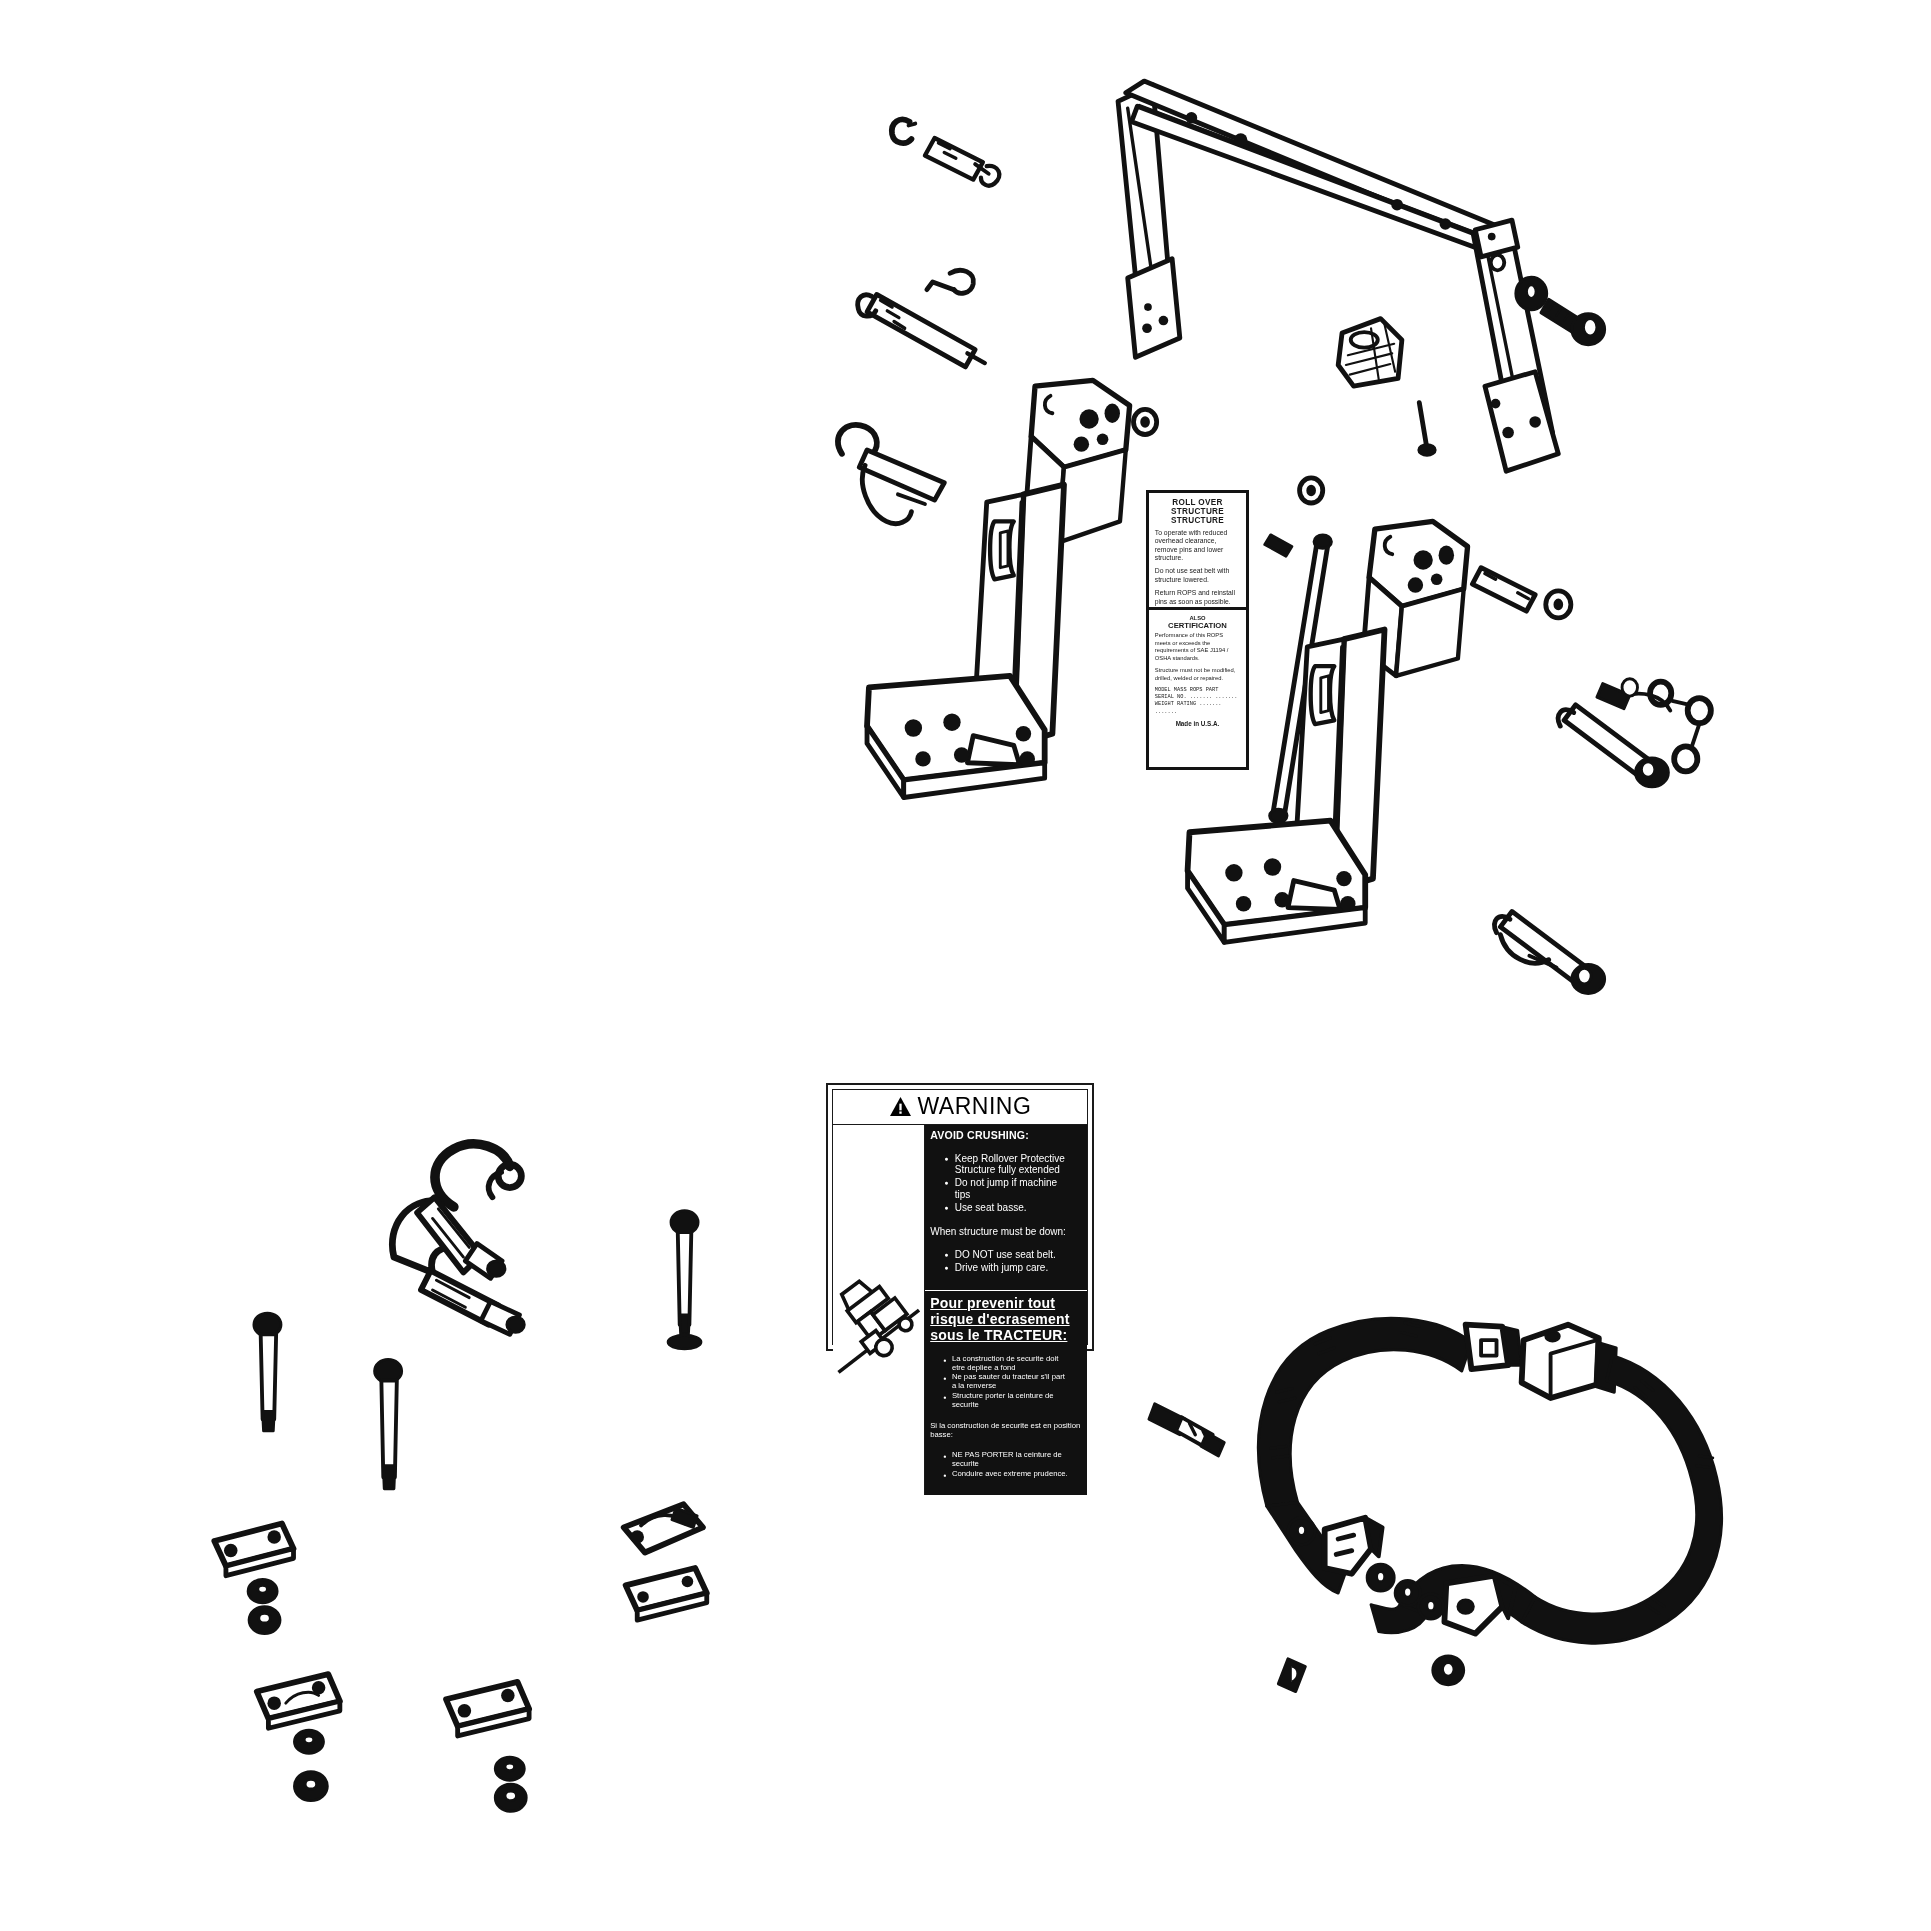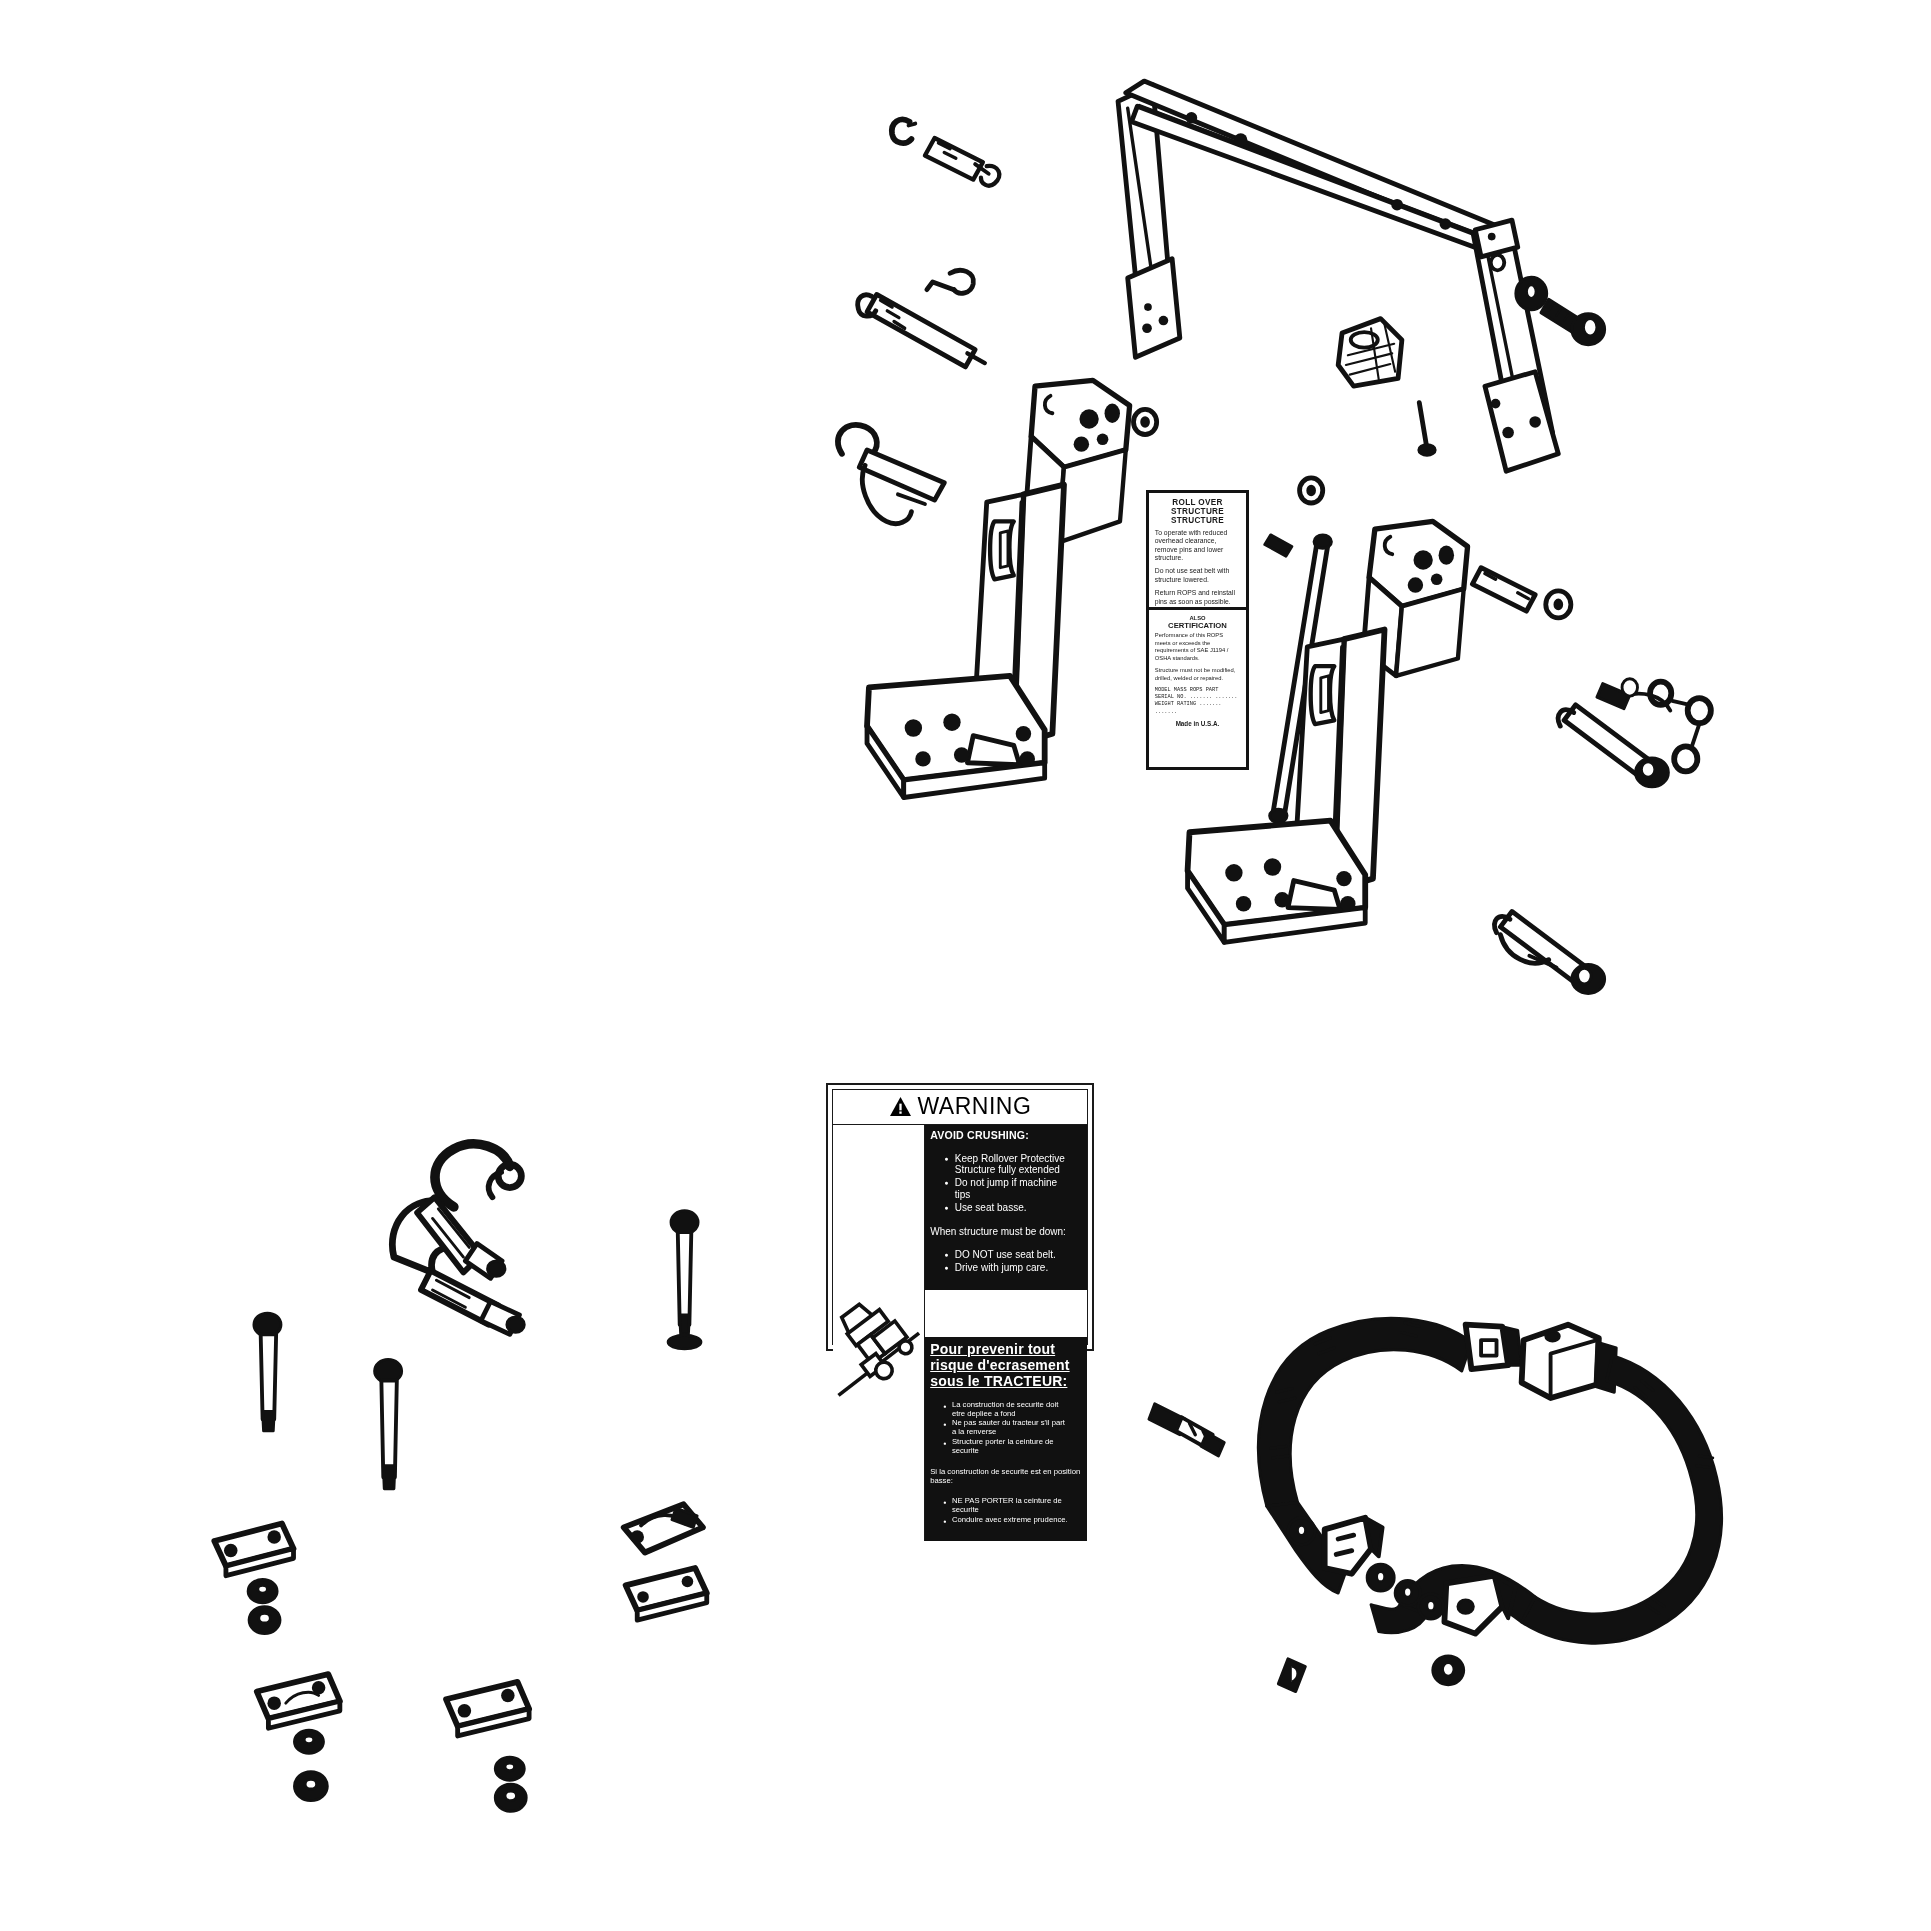--- a/index.html
+++ b/index.html
@@ -24,21 +24,21 @@
   .decal-inner{border:1.9px solid #1a1a1a;height:100%;box-sizing:border-box;
     display:flex;flex-direction:column;background:#fff;}
   .decal-head{
     text-align:center;font-weight:normal;letter-spacing:0.5px;
     display:flex;align-items:center;justify-content:center;gap:5.8px;
     color:#000;padding:2.9px 0 3.9px;
   }
   .tri{display:inline-block;}
   .decal-body{display:flex;flex:1;border-top:1.9px solid #1a1a1a;}
   .decal-pic{width:36%;border-right:1.9px solid #1a1a1a;position:relative;background:#fff;}
-  .decal-txtcol{flex:1;display:flex;flex-direction:column;gap:46px;}
+  .decal-txtcol{flex:1;display:flex;flex-direction:column;}
   .blk{background:#111;color:#fff;padding:3.9px 4.8px;}
   .blk.fr{border-top:1.9px solid #fff;}
   .blk h4{margin:0 0 1.9px 0;font-size:10.6px;font-weight:bold;letter-spacing:0.2px;}
   .blk ul{margin:12px;padding-left:12.6px;list-style:none;}
   .blk li{font-size:10px;line-height:1.18;margin:0 0 1px 0;position:relative;}
   .blk li:before{content:"\25CF";position:absolute;left:-10.6px;top:0;font-size:6.8px;line-height:1.7;}
   .blk p{margin:1px 0;font-size:10px;line-height:1.18;}
   .blk.fr h4{font-size:14px;text-decoration:underline;}
   .blk.fr li,.blk.fr p{font-size:7.7px;line-height:1.15;}
   .blk.fr li:before{font-size:5.3px;left:-8.7px;line-height:1.9;}

